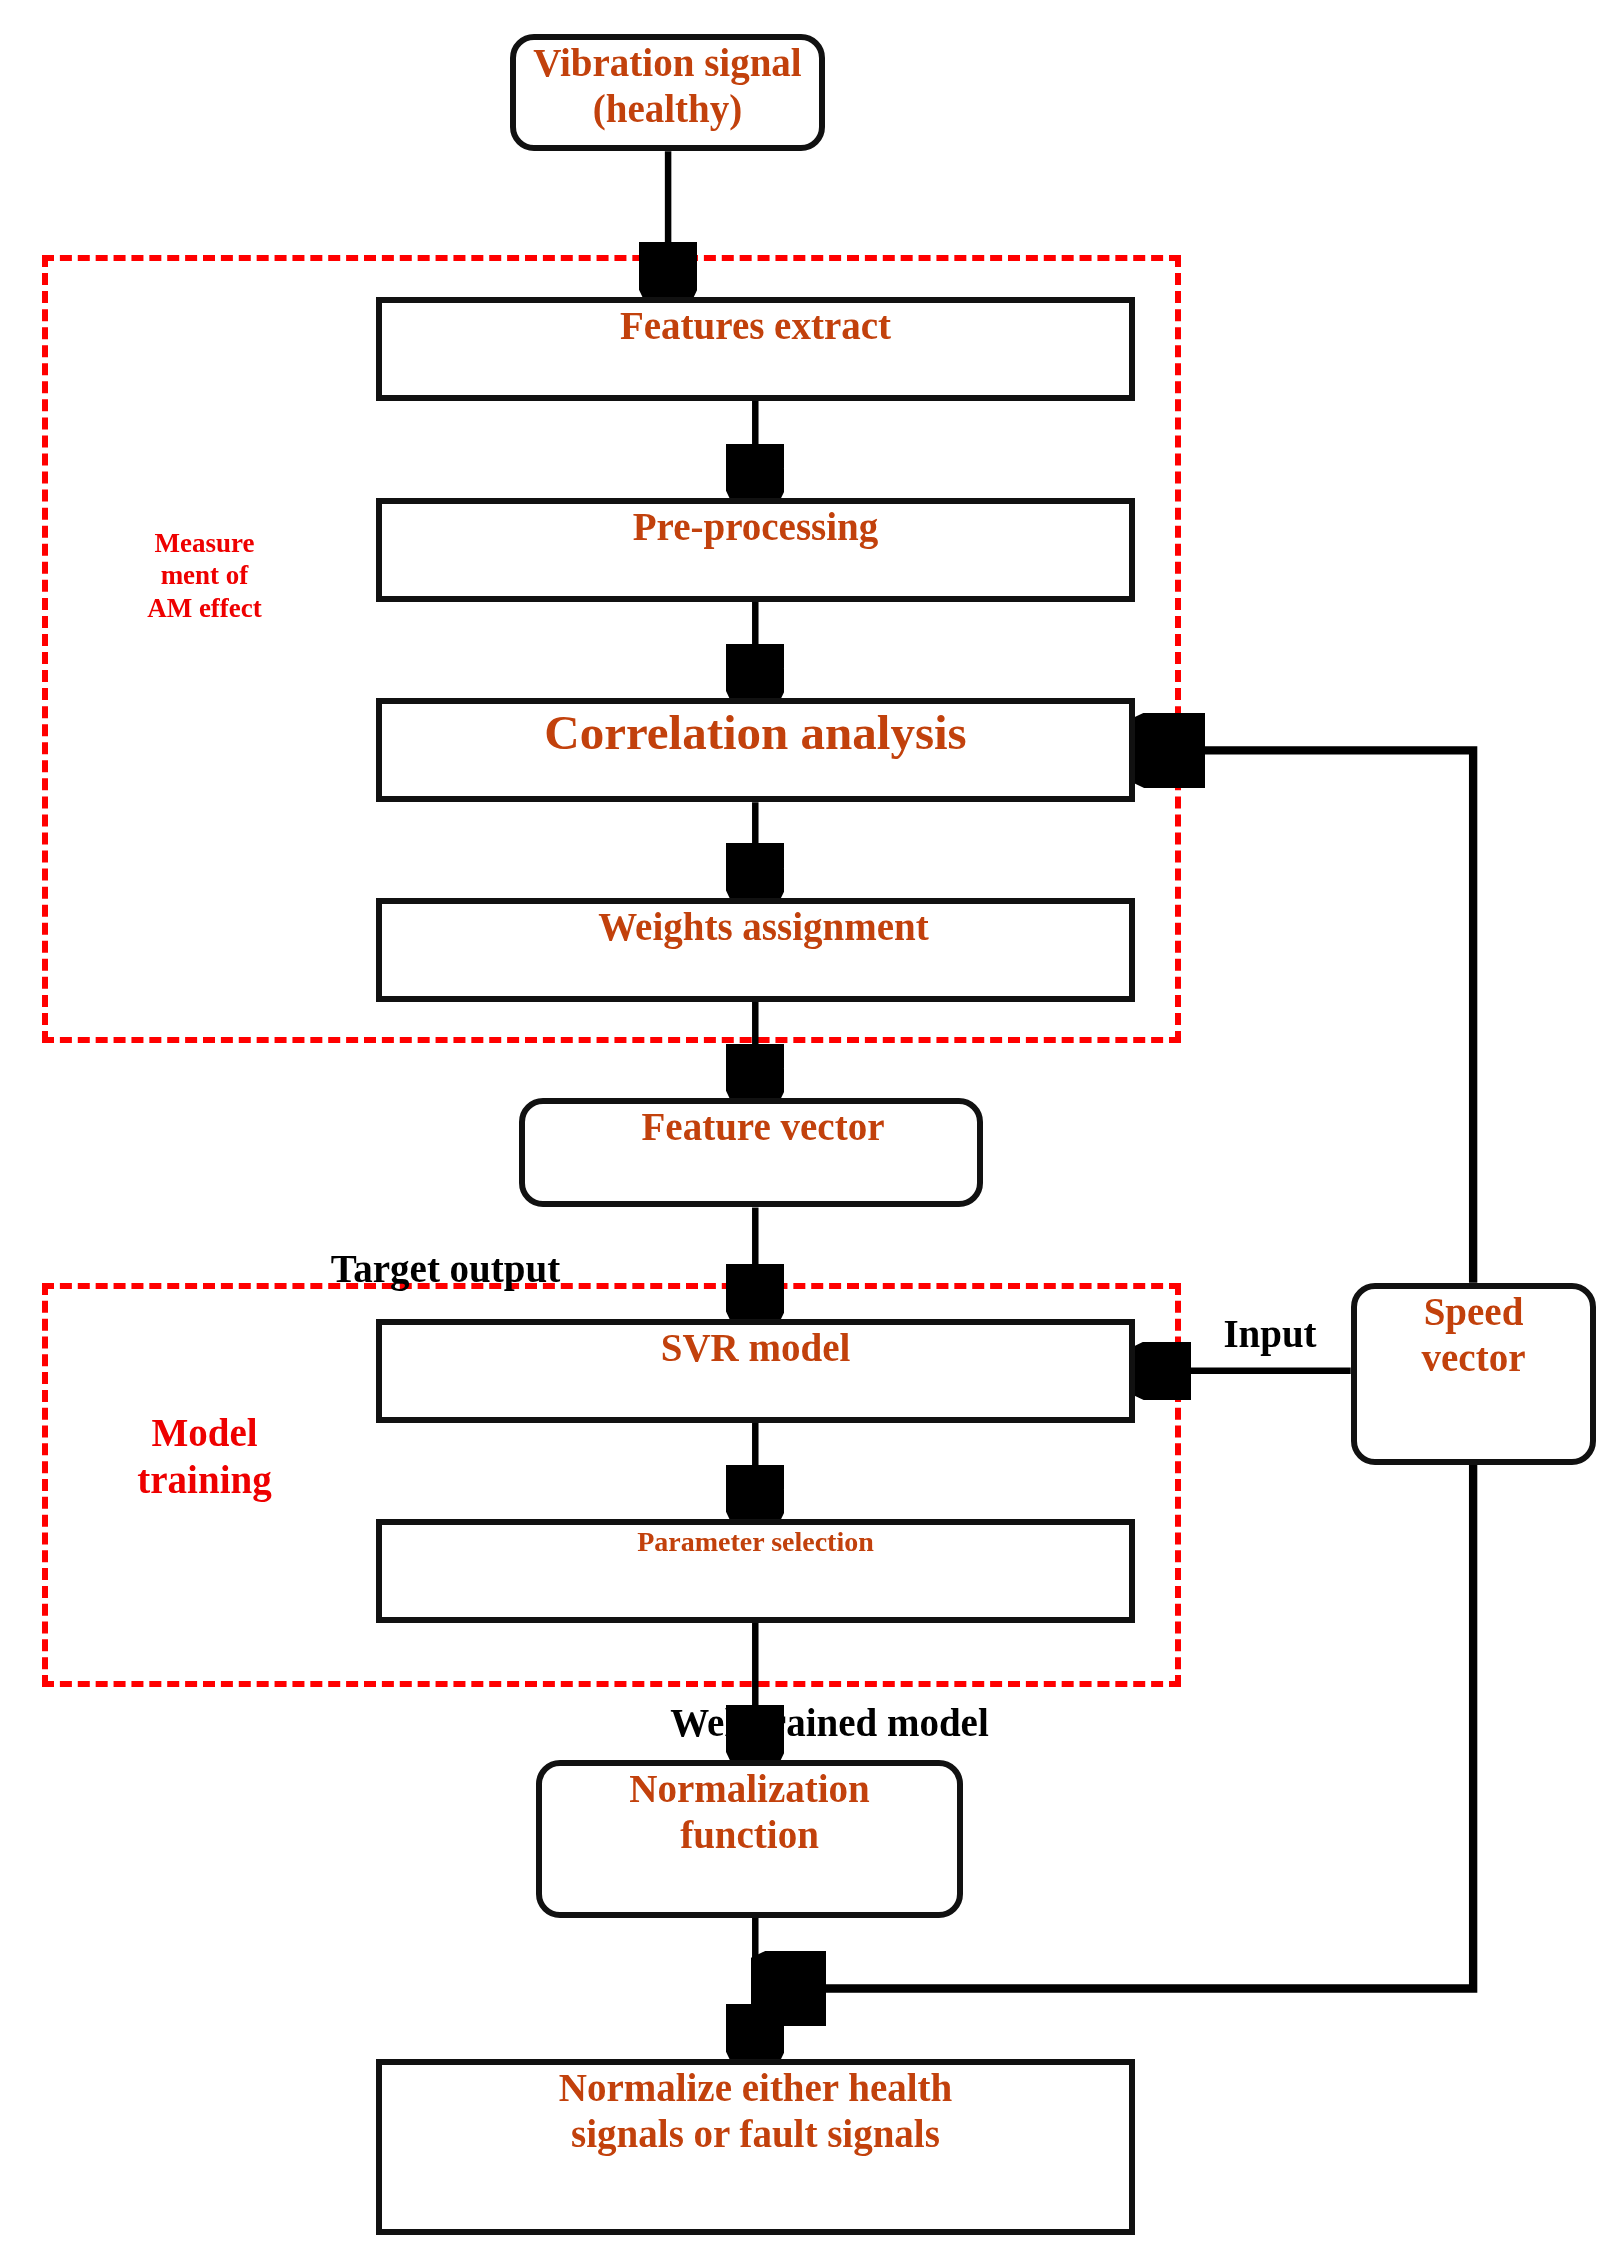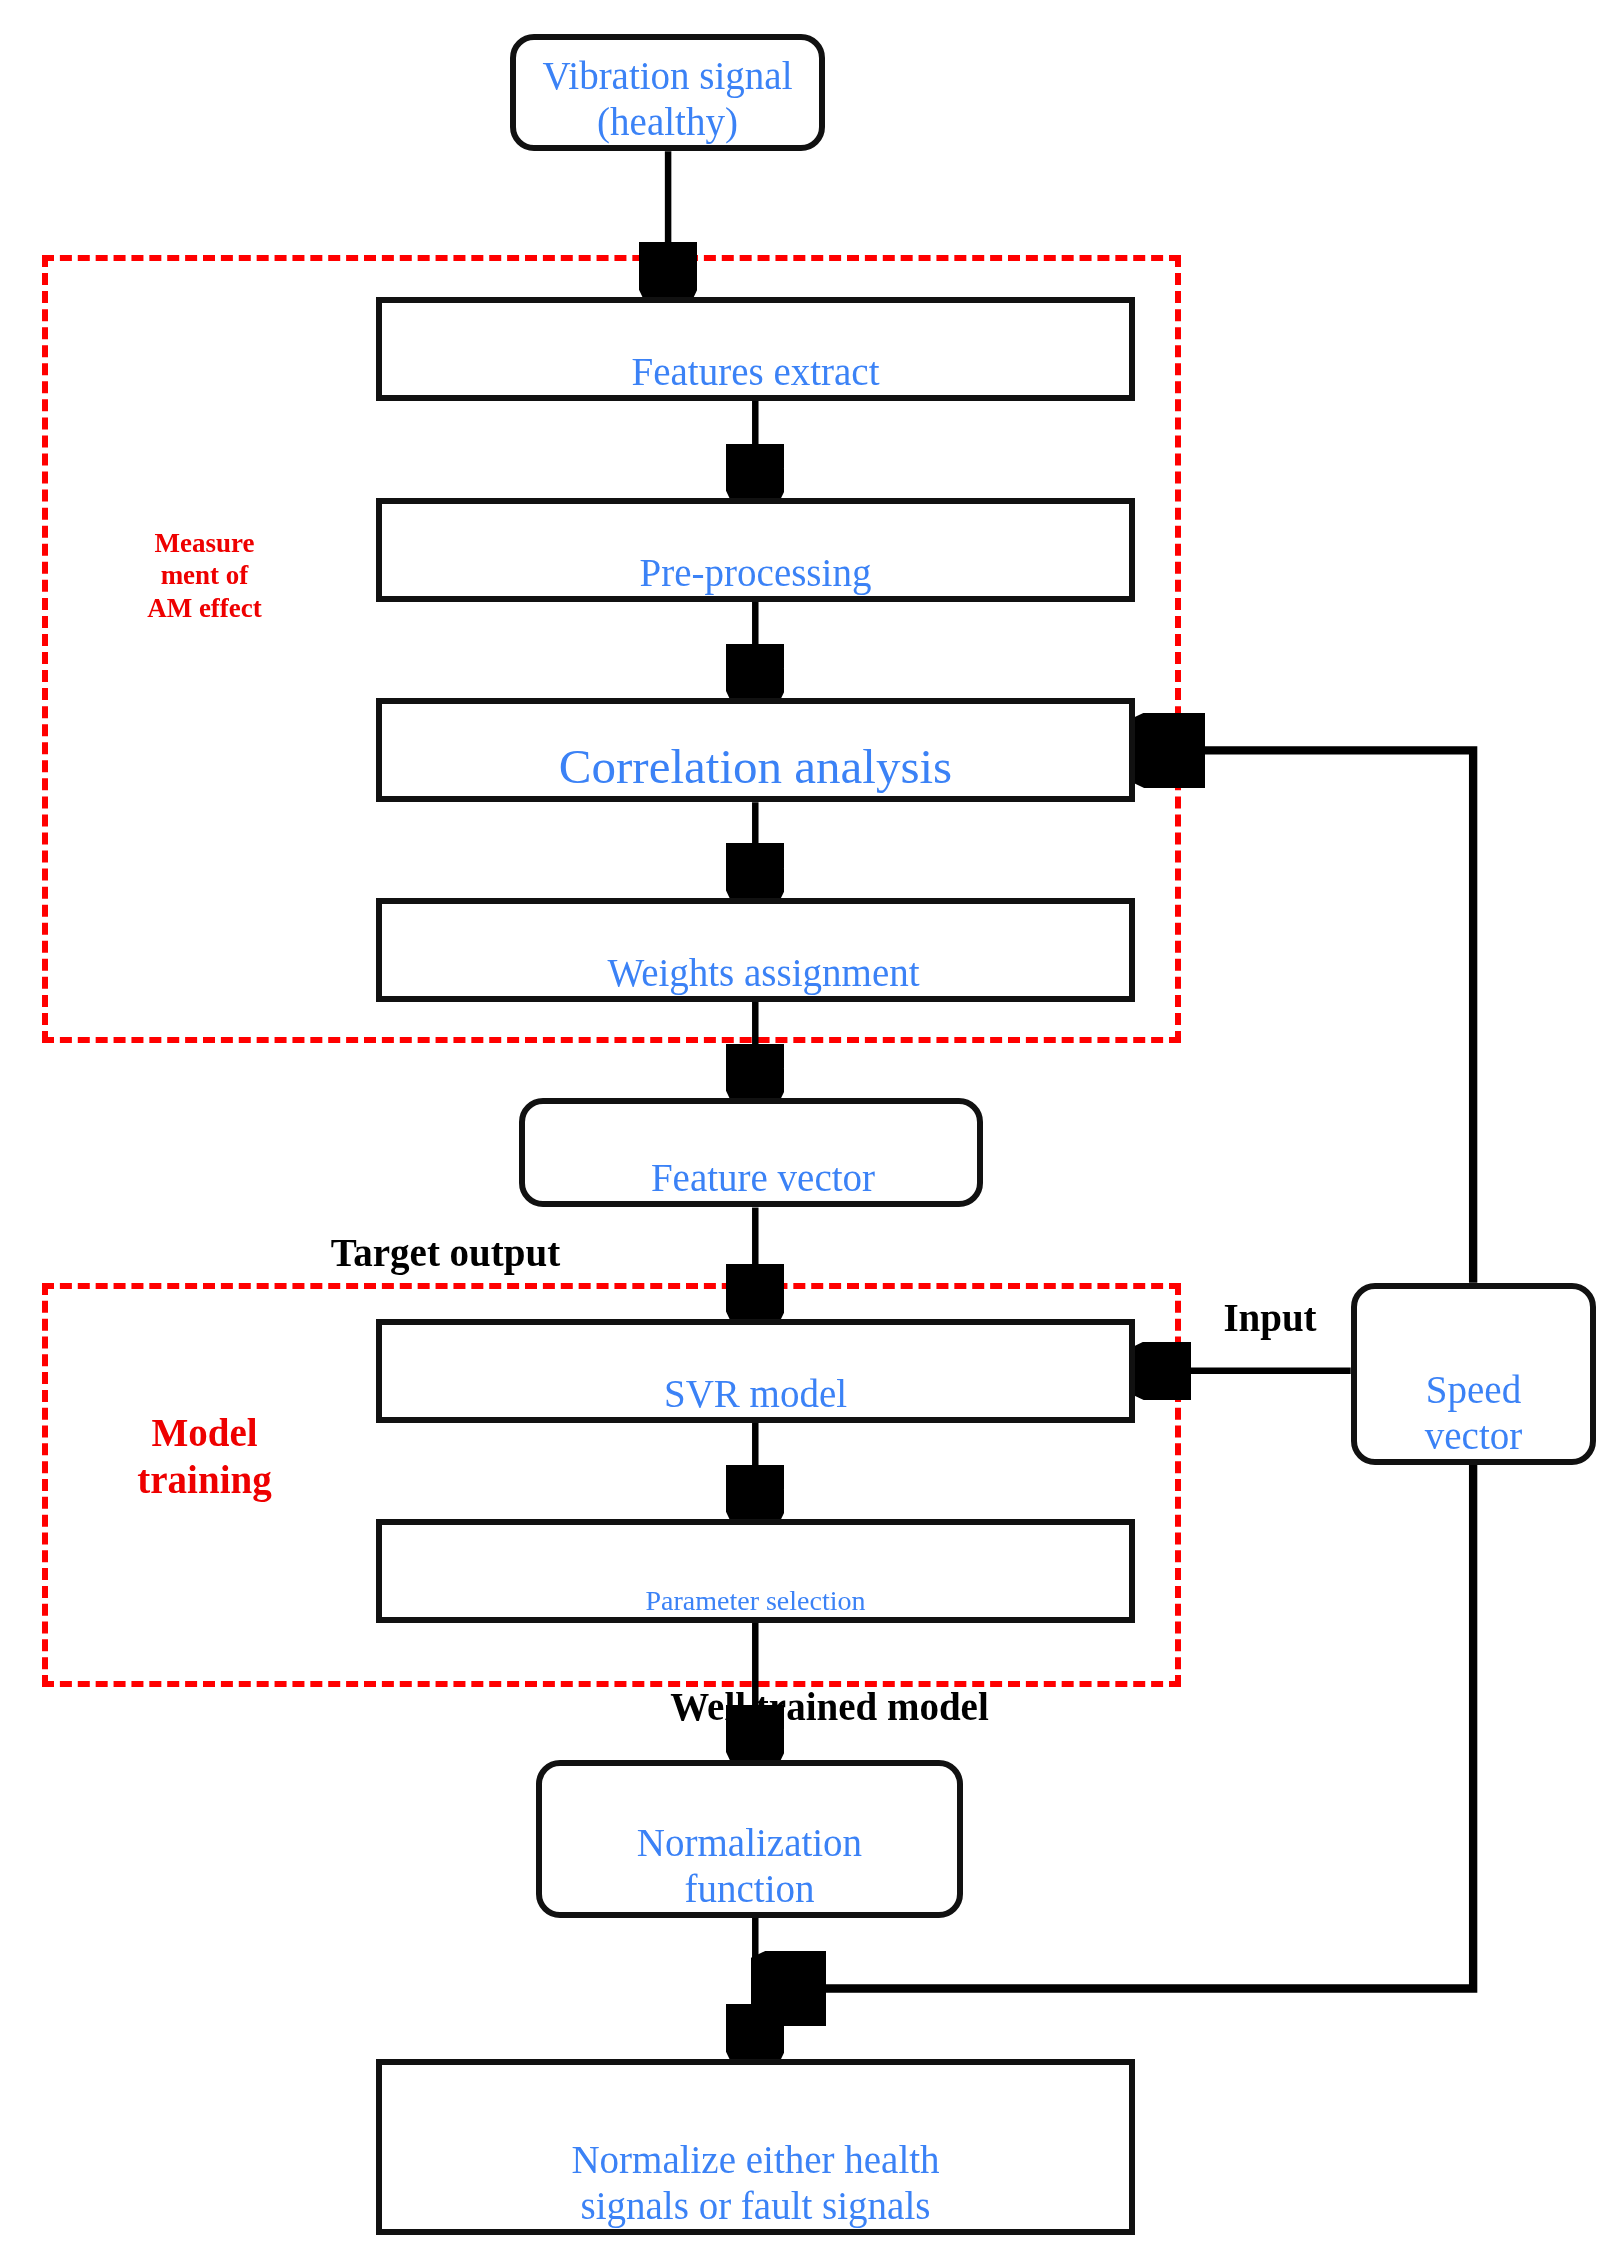--- a/index.html
+++ b/index.html
@@ -15,40 +15,41 @@
     font-family: "Liberation Serif", "DejaVu Serif", serif;
     overflow: hidden;
   }
   
   .node {
     position: absolute;
     box-sizing: border-box;
     background: #ffffff;
     border: 6.5px solid #111111;
     display: flex;
-    align-items: flex-end;
+    align-items: flex-start;
     justify-content: center;
     text-align: center;
-    color: #3b82f6;
-    font-weight: normal;
+    color: #c2410c;
+    font-weight: bold;
     line-height: 1.18;
     z-index: 5;
   }
   .node.rounded { border-radius: 24px; }
   .node .label { display: block; padding: 0 9.3px; white-space: pre-line; }
 
   
   .edge-label {
     position: absolute;
     color: #000000;
     font-weight: bold;
     white-space: pre-line;
     text-align: center;
     line-height: 1.16;
     z-index: 6;
+    margin-top: 16px;
   }
   .group-label {
     position: absolute;
     color: #ee0000;
     font-weight: bold;
     text-align: center;
     white-space: pre-line;
     line-height: 1.2;
     z-index: 6;
   }

